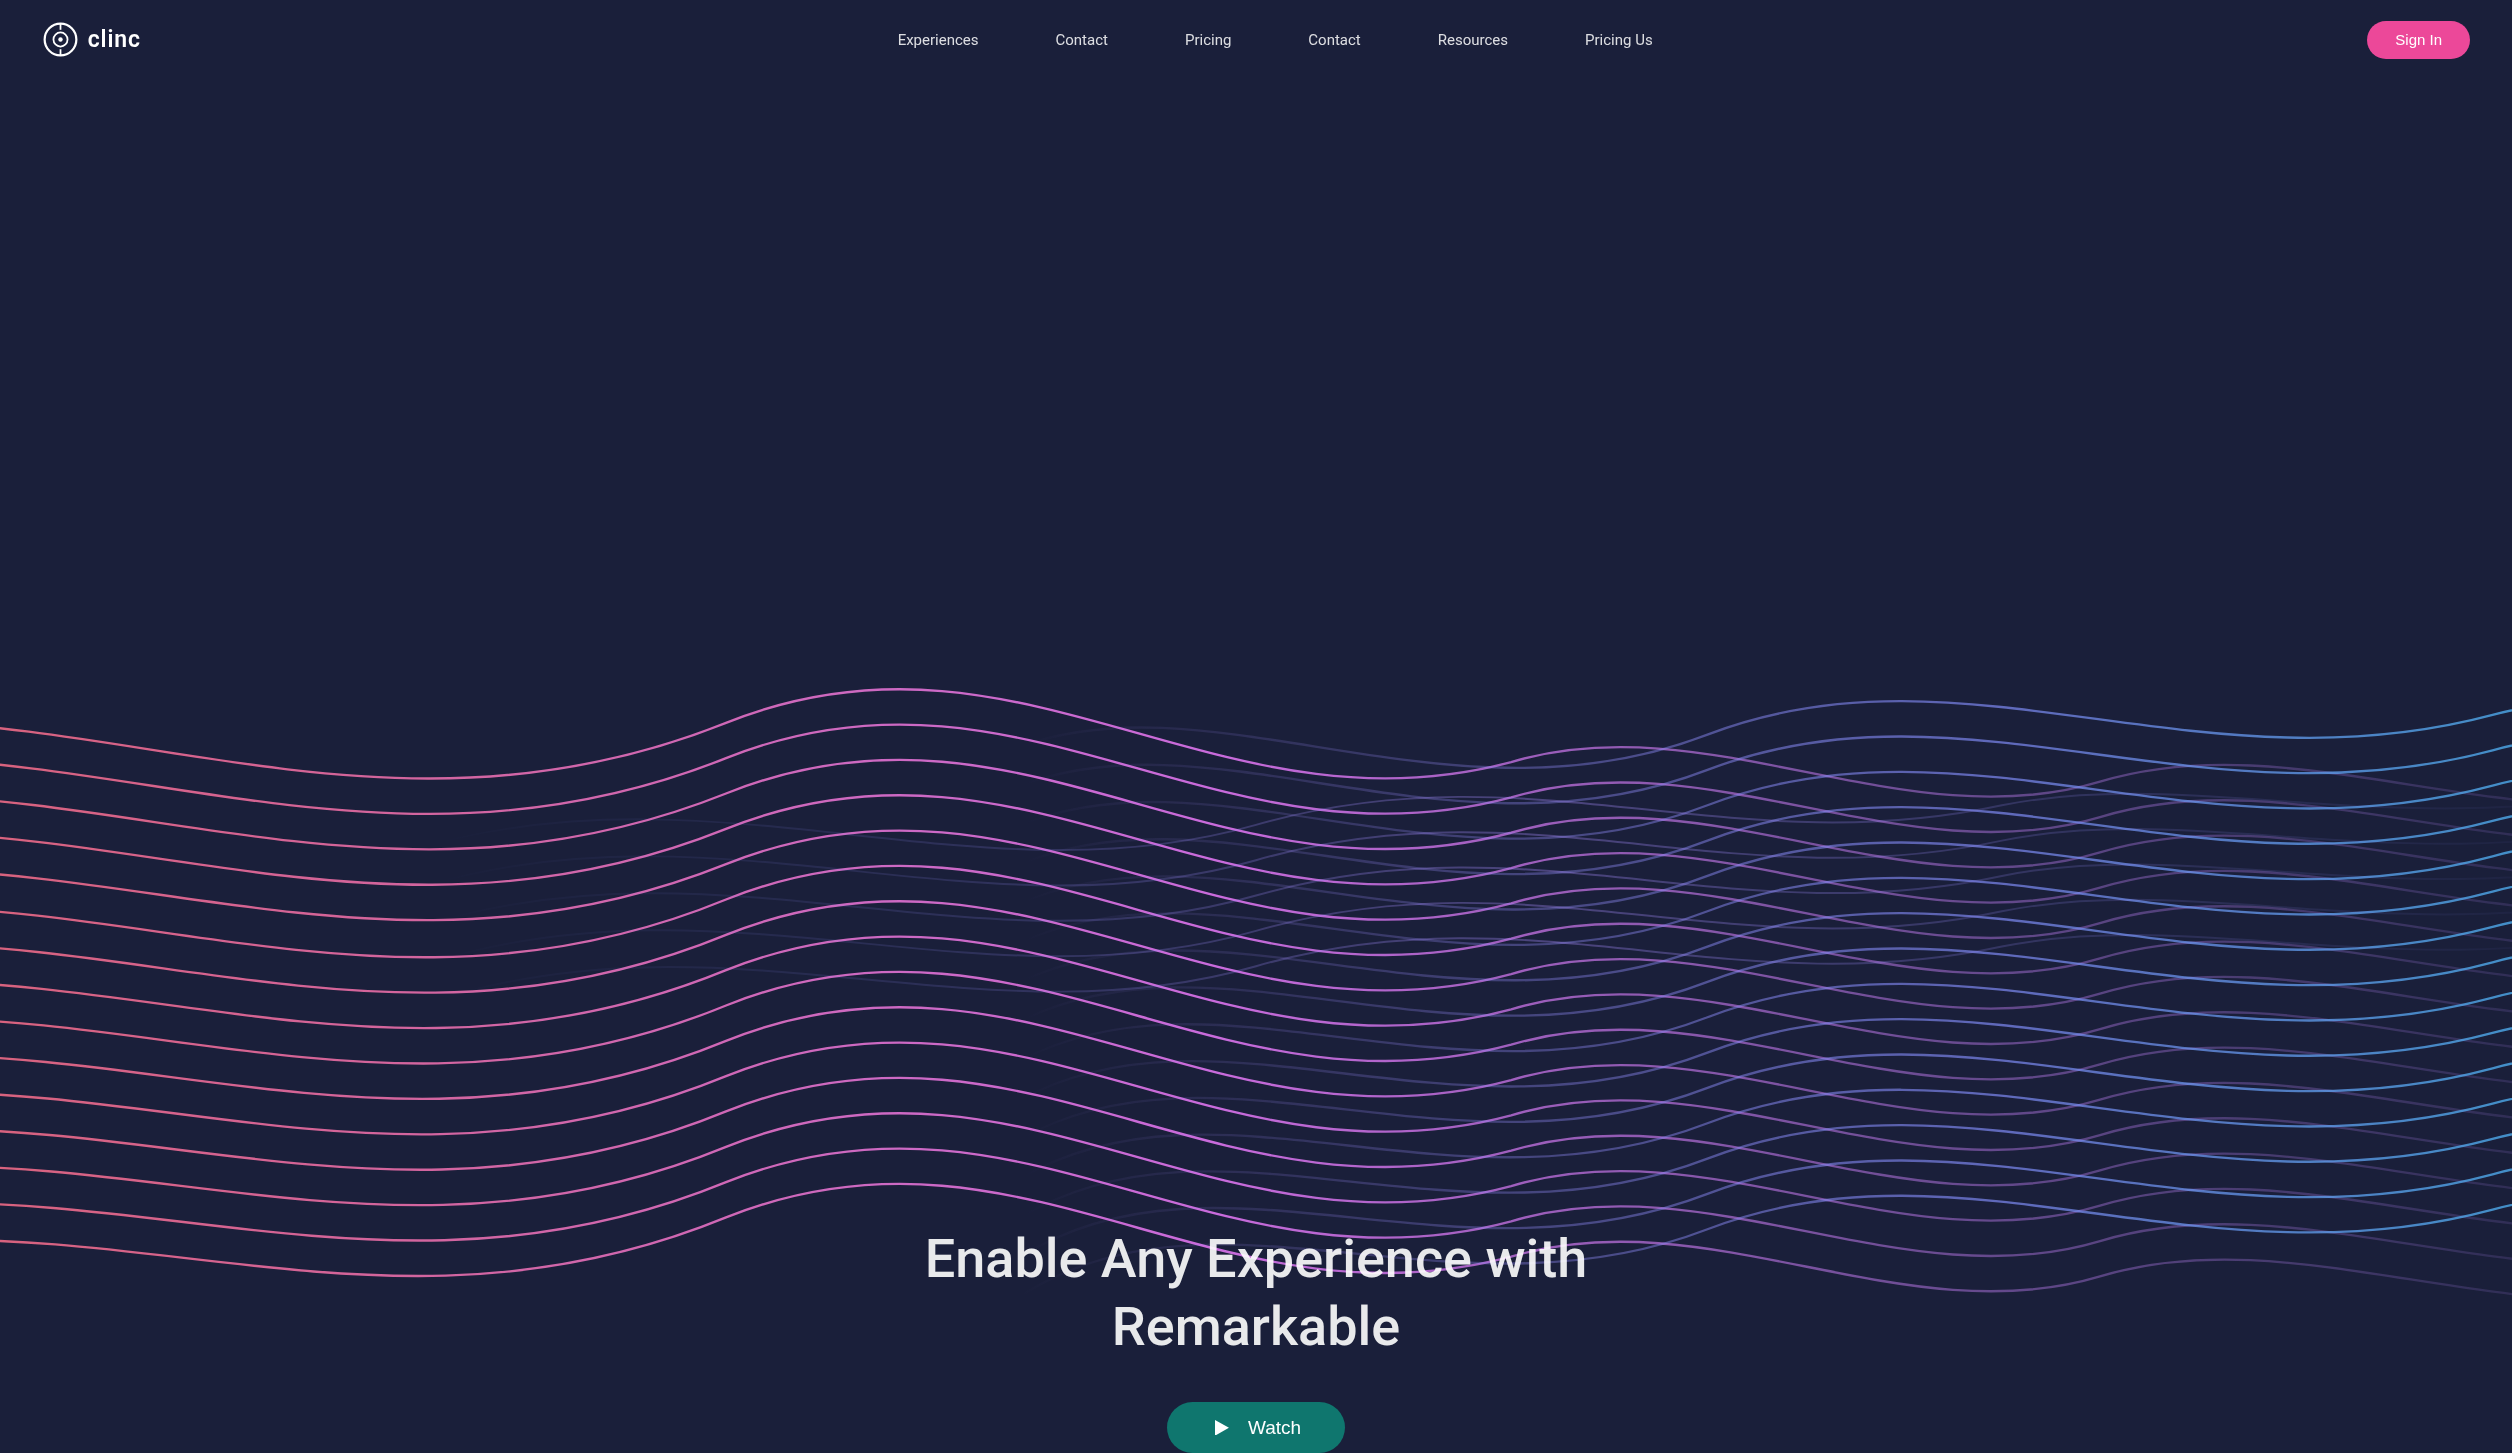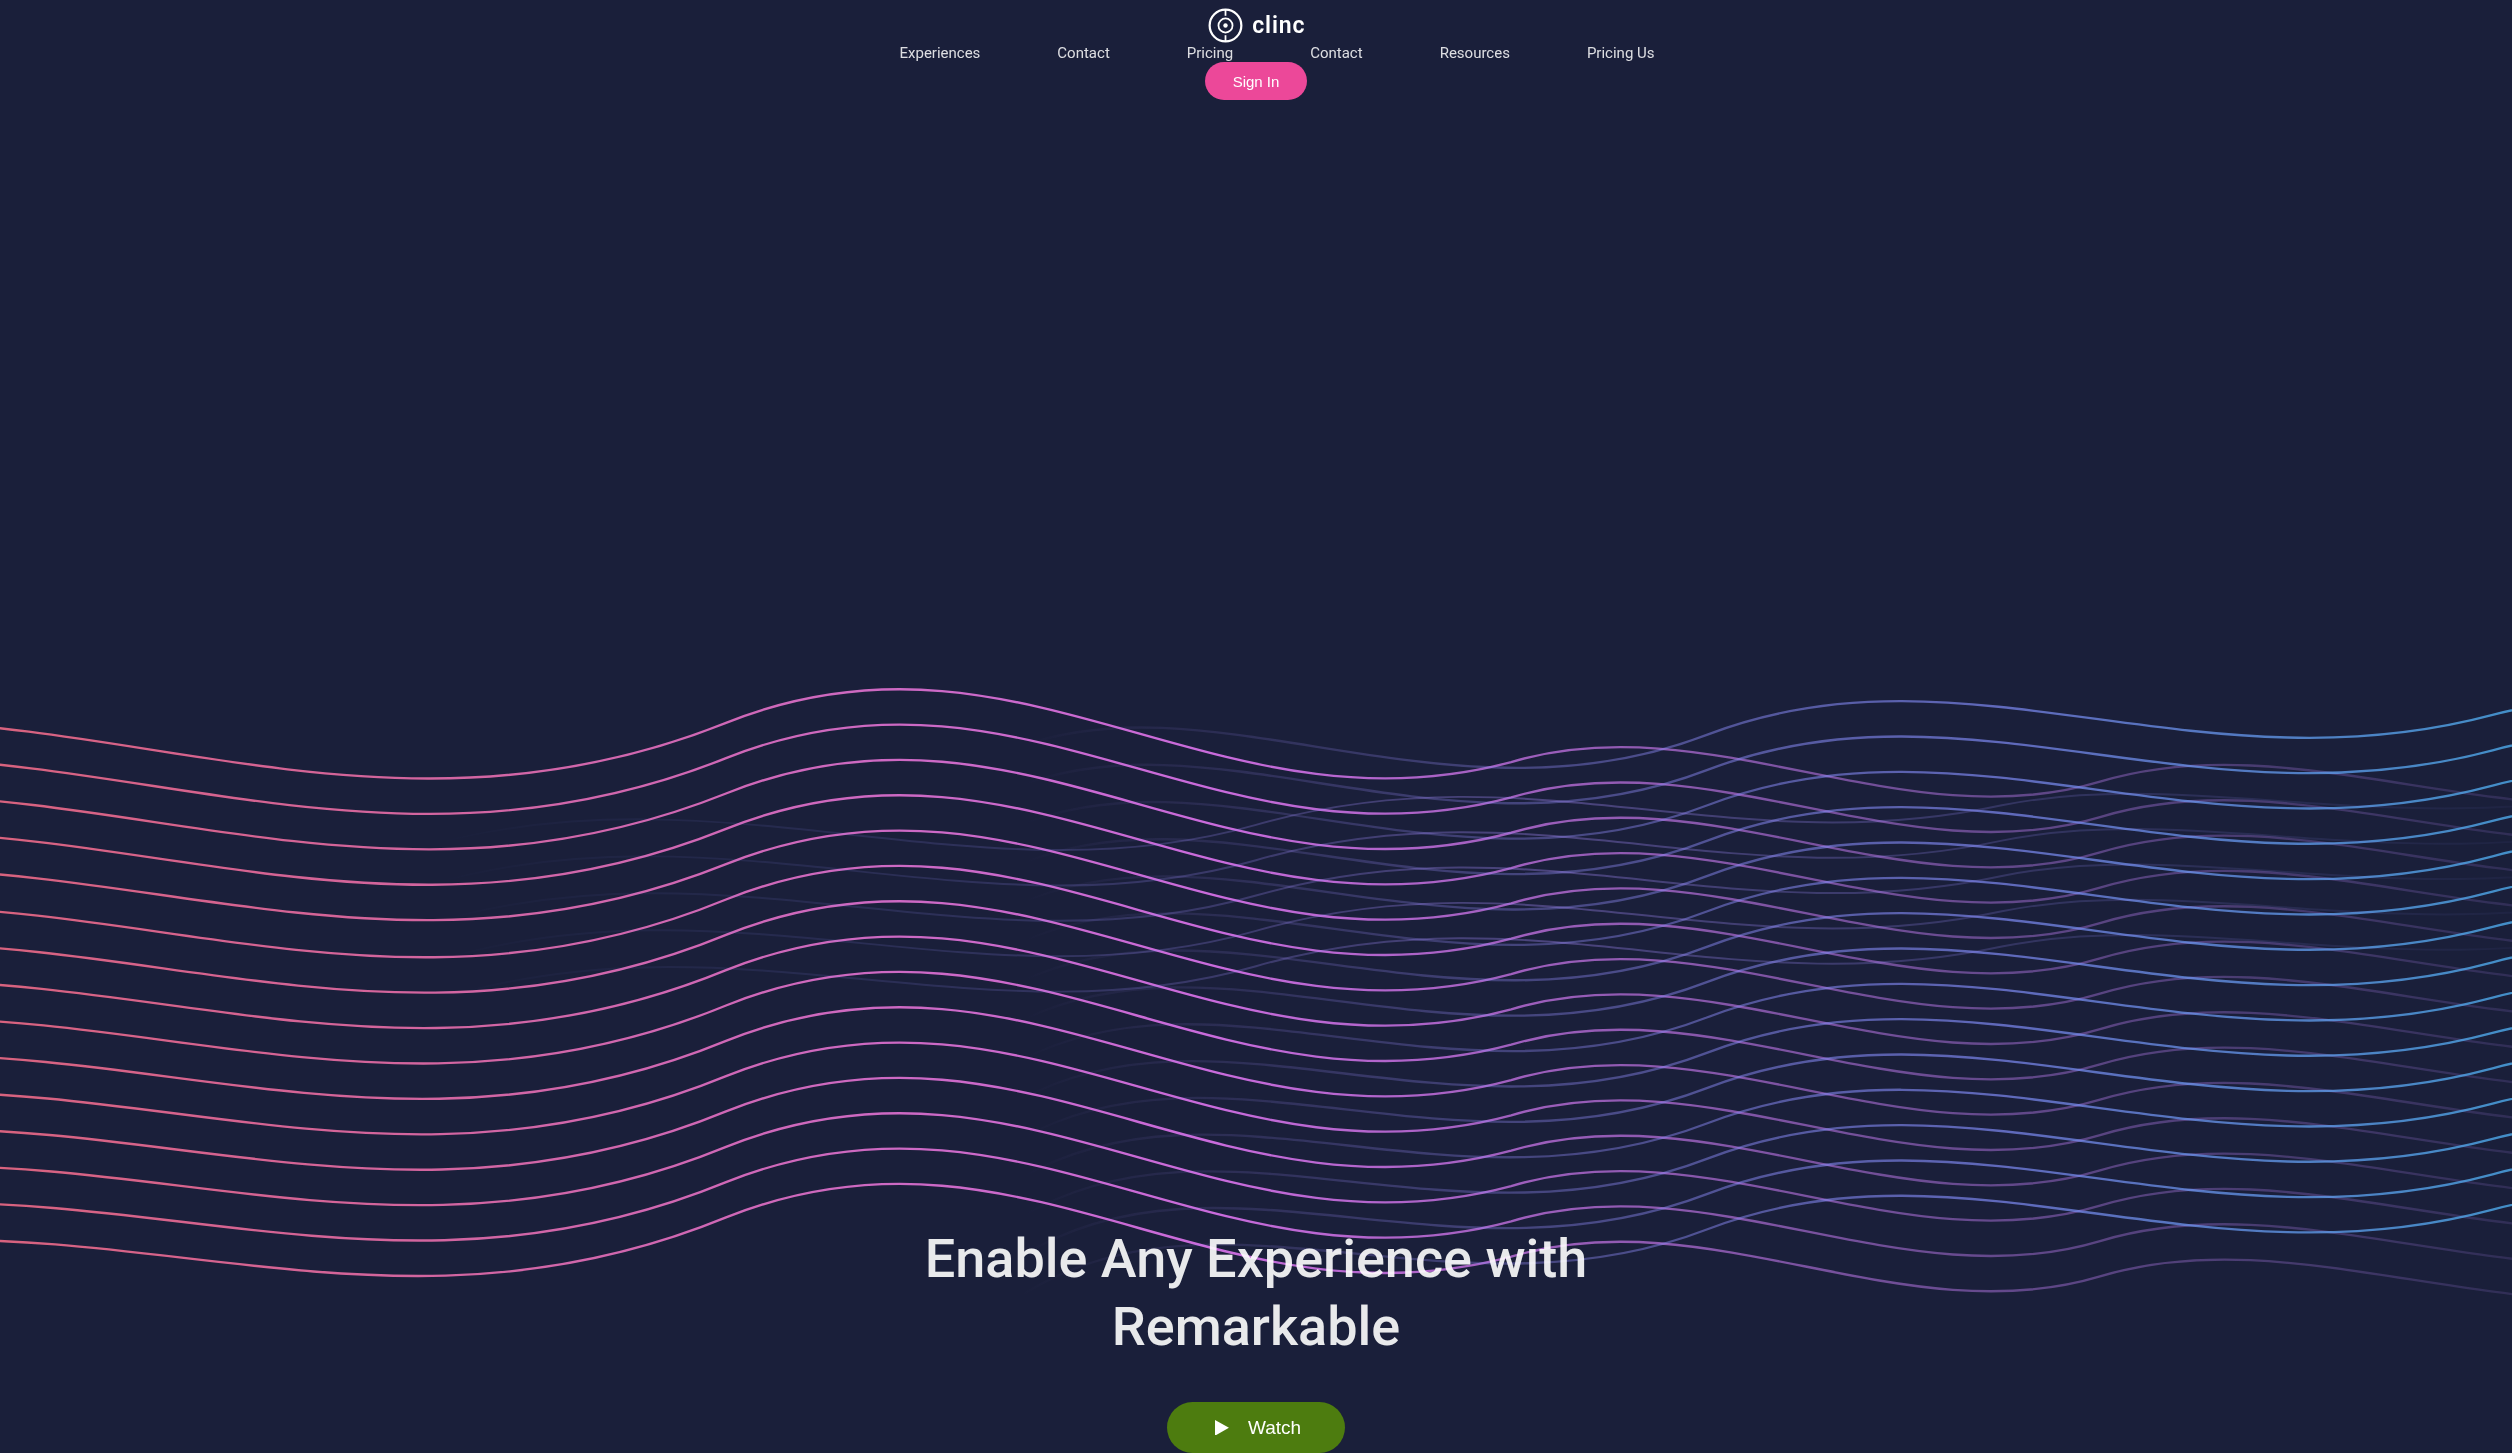--- a/index.html
+++ b/index.html
@@ -14,21 +14,20 @@
     
     nav {
       position: relative;
       z-index: 10;
       display: flex;
       align-items: center;
       justify-content: space-between;
       padding: 7px 42px;
       height: 79px;
       background-color: #1a1f3a;
-      flex-direction: column;
     }
 
     .nav-logo {
       display: flex;
       align-items: center;
       gap: 8.7px;
     }
 
     .nav-logo-icon {
       width: 37px;
@@ -101,21 +100,21 @@
       line-height: 1.25;
       color: rgba(255,255,255,0.9);
       max-width: 700px;
       margin: 0 auto 42px;
     }
 
     .hero-watch-btn {
       display: inline-flex;
       align-items: center;
       gap: 14px;
-      background: #4d7c0f;
+      background: #0f766e;
       color: white;
       border: none;
       border-radius: 44px;
       padding: 14px 44px;
       font-size: 19px;
       font-weight: 500;
       cursor: pointer;
       transition: background 0.2s;
     }
 

